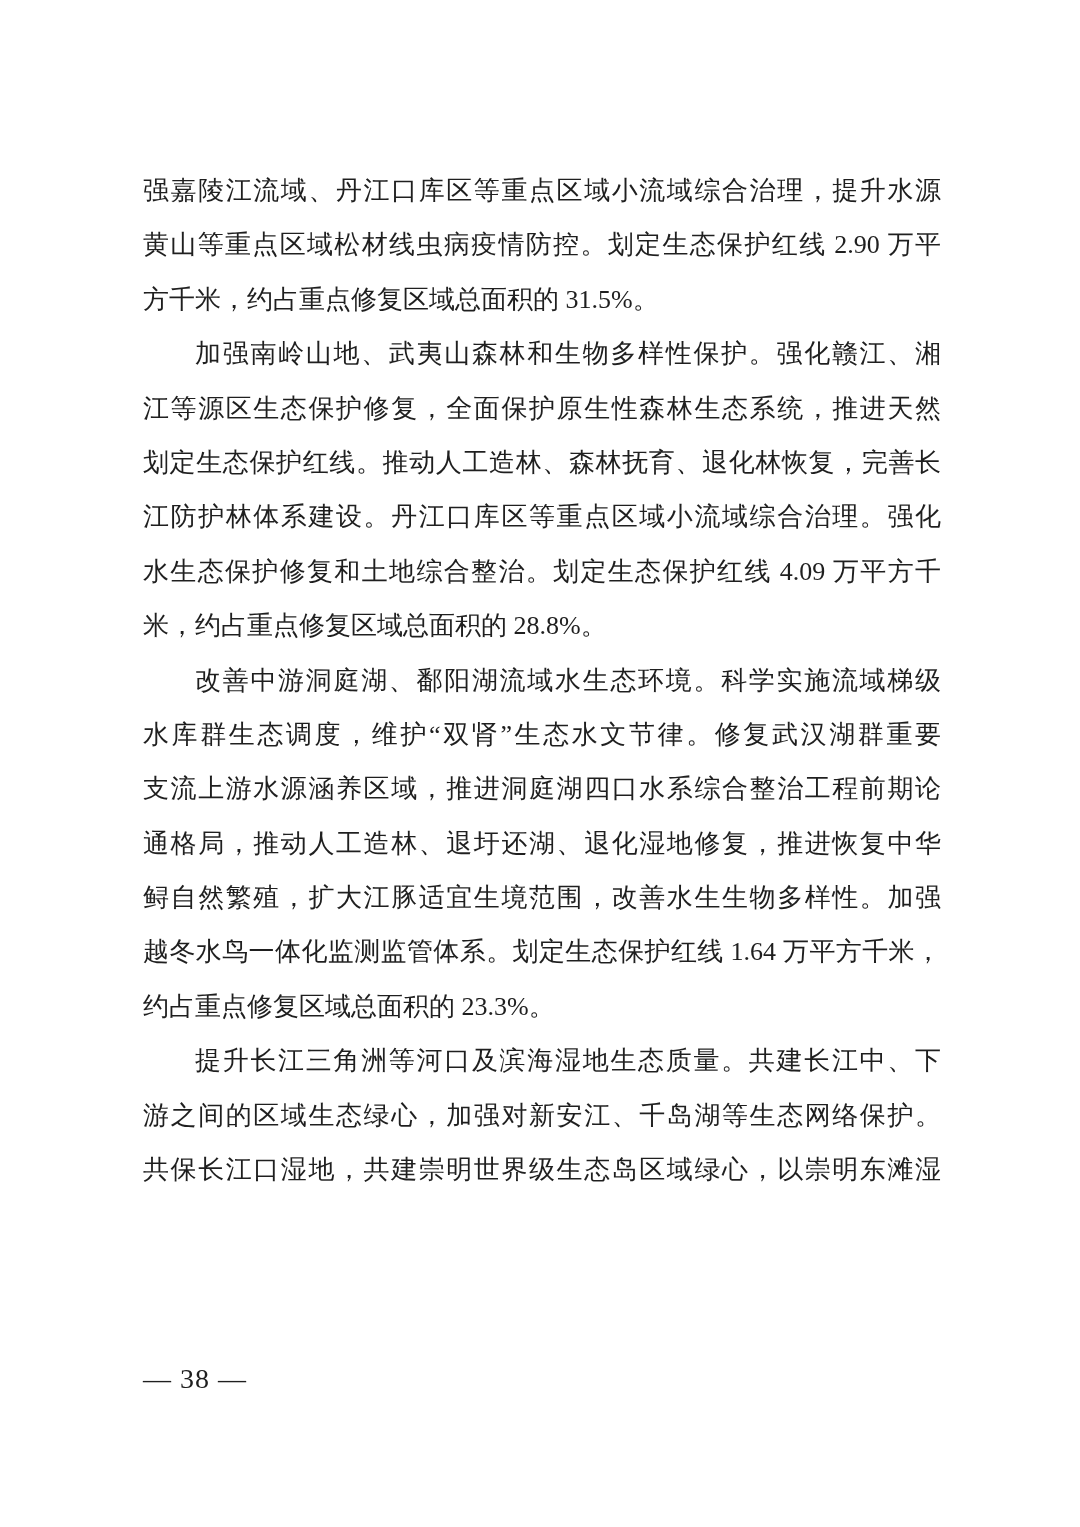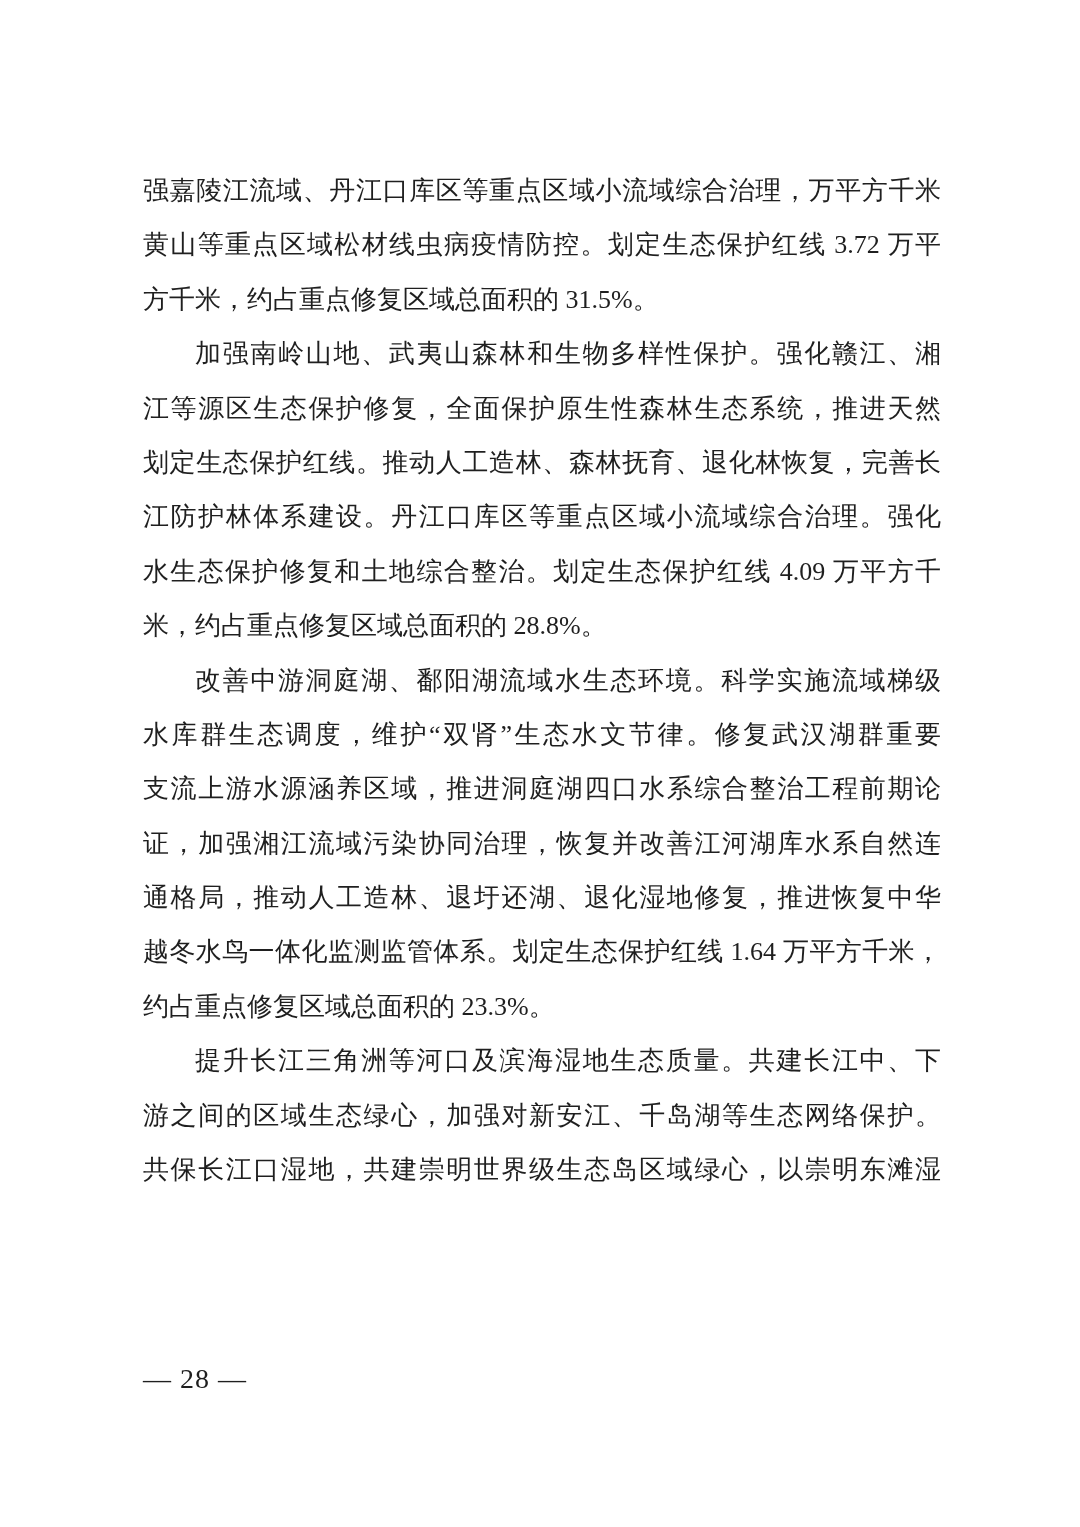--- a/index.html
+++ b/index.html
@@ -42,41 +42,41 @@
     letter-spacing: 1px;
   }
 </style>
 </head>
 <body>
 
 <div class="page">
 
   <div class="text-block">
 
-    <div class="line j">强嘉陵江流域、丹江口库区等重点区域小流域综合治理，万平方千米</div>
-    <div class="line j">黄山等重点区域松材线虫病疫情防控。划定生态保护红线 3.72 万平</div>
+    <div class="line j">强嘉陵江流域、丹江口库区等重点区域小流域综合治理，提升水源</div>
+    <div class="line j">黄山等重点区域松材线虫病疫情防控。划定生态保护红线 2.90 万平</div>
     <div class="line end">方千米，约占重点修复区域总面积的 31.5%。</div>
 
     <div class="line j indent">加强南岭山地、武夷山森林和生物多样性保护。强化赣江、湘</div>
     <div class="line j">江等源区生态保护修复，全面保护原生性森林生态系统，推进天然</div>
     <div class="line j">划定生态保护红线。推动人工造林、森林抚育、退化林恢复，完善长</div>
     <div class="line j">江防护林体系建设。丹江口库区等重点区域小流域综合治理。强化</div>
     <div class="line j">水生态保护修复和土地综合整治。划定生态保护红线 4.09 万平方千</div>
     <div class="line end">米，约占重点修复区域总面积的 28.8%。</div>
 
     <div class="line j indent">改善中游洞庭湖、鄱阳湖流域水生态环境。科学实施流域梯级</div>
     <div class="line j">水库群生态调度，维护“双肾”生态水文节律。修复武汉湖群重要</div>
     <div class="line j">支流上游水源涵养区域，推进洞庭湖四口水系综合整治工程前期论</div>
-    <div class="line j">证，加强湘江流域污染协同治理，恢复并改善江河湖库水系自然连</div>
     <div class="line j">通格局，推动人工造林、退圩还湖、退化湿地修复，推进恢复中华</div>
+    <div class="line j">鲟自然繁殖，扩大江豚适宜生境范围，改善水生生物多样性。加强</div>
     <div class="line j">越冬水鸟一体化监测监管体系。划定生态保护红线 1.64 万平方千米，</div>
     <div class="line end">约占重点修复区域总面积的 23.3%。</div>
 
     <div class="line j indent">提升长江三角洲等河口及滨海湿地生态质量。共建长江中、下</div>
     <div class="line j">游之间的区域生态绿心，加强对新安江、千岛湖等生态网络保护。</div>
     <div class="line j">共保长江口湿地，共建崇明世界级生态岛区域绿心，以崇明东滩湿</div>
   </div>
 
   <div class="footer">
-    <span>— 28 —</span>
+    <span>— 38 —</span>
   </div>
 
 </div>
 
 </body></html>

